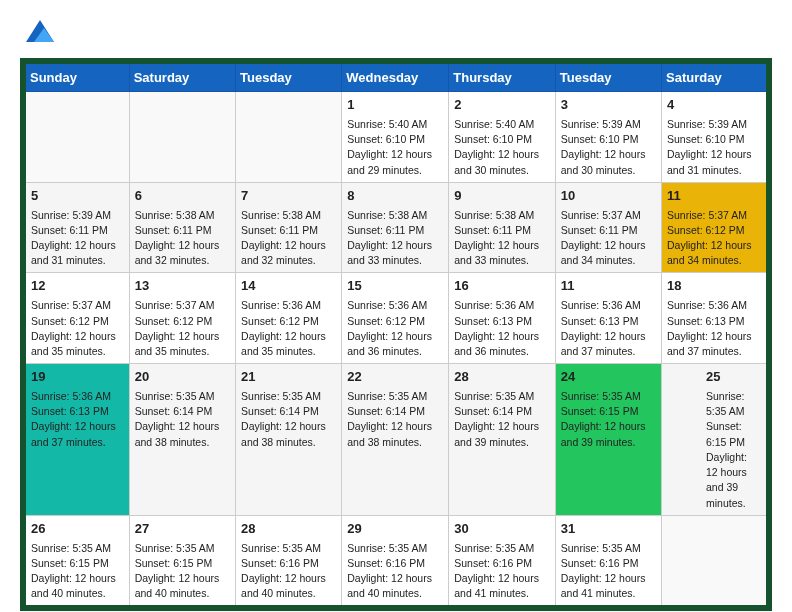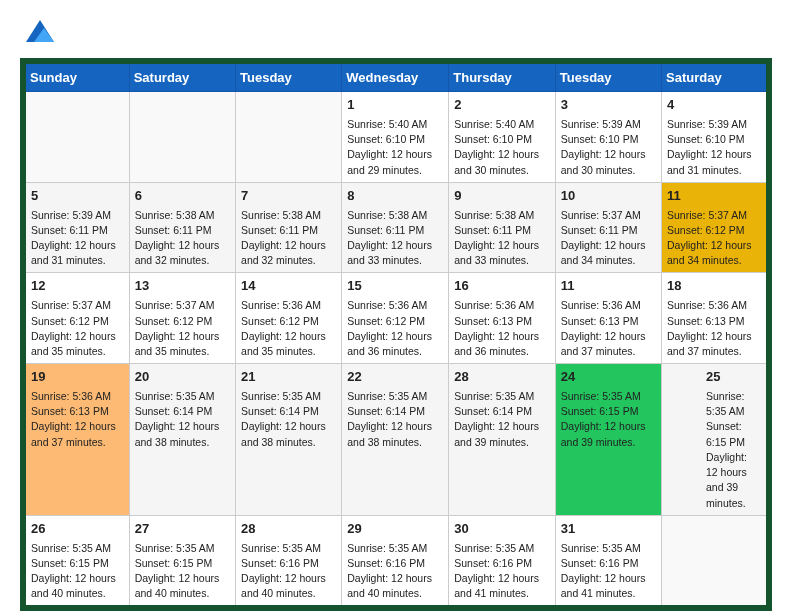--- a/index.html
+++ b/index.html
@@ -243,21 +243,21 @@
         </td>
         <td style="background: rgb(255, 255, 255);">
           <span class="day-num">18</span>
           <div>Sunrise: 5:36 AM</div>
           <div>Sunset: 6:13 PM</div>
           <div>Daylight: 12 hours</div>
           <div>and 37 minutes.</div>
         </td>
       </tr>
       <tr>
-        <td style="background: #fdba74;">
+        <td style="background: #14b8a6;">
           <span class="day-num">19</span>
           <div>Sunrise: 5:36 AM</div>
           <div>Sunset: 6:13 PM</div>
           <div>Daylight: 12 hours</div>
           <div>and 37 minutes.</div>
         </td>
         <td style="background: rgb(245, 245, 245); margin-top: 48px;">
           <span class="day-num">20</span>
           <div>Sunrise: 5:35 AM</div>
           <div>Sunset: 6:14 PM</div>

